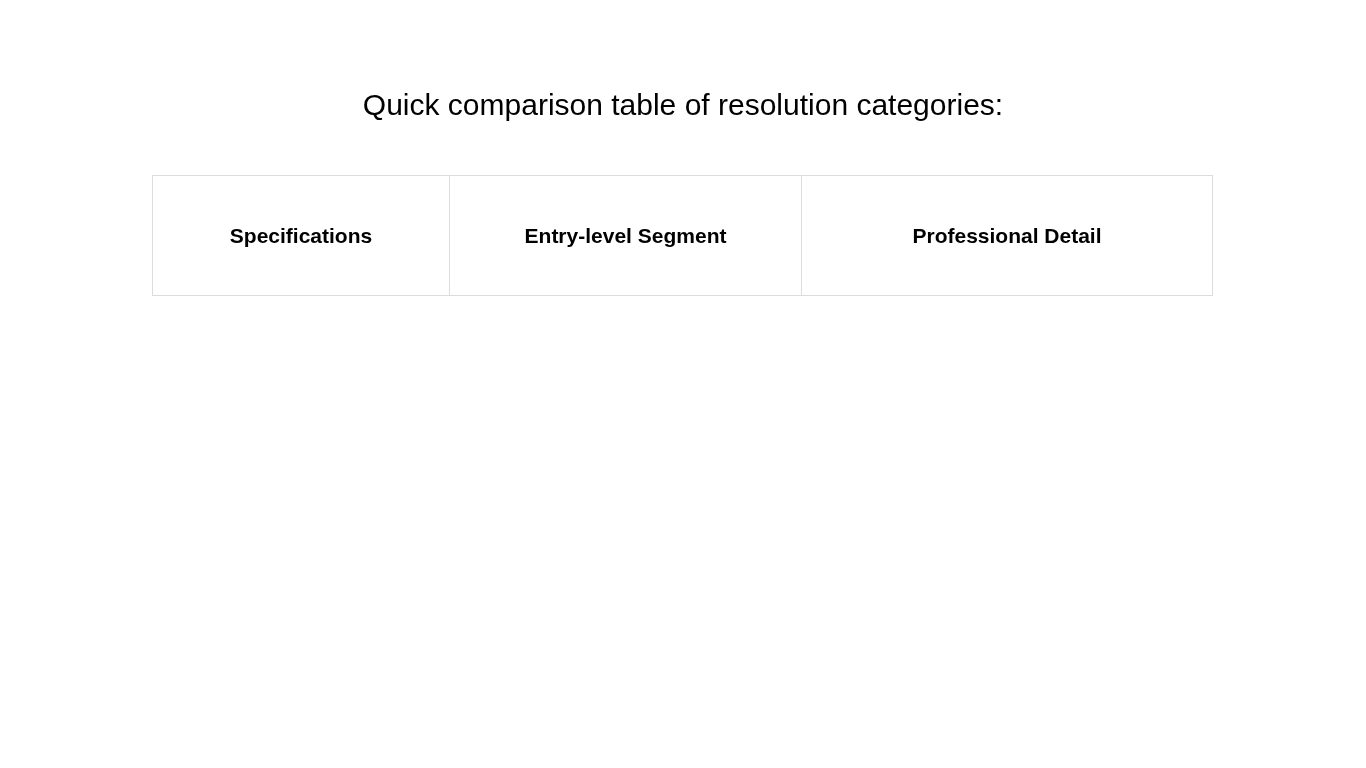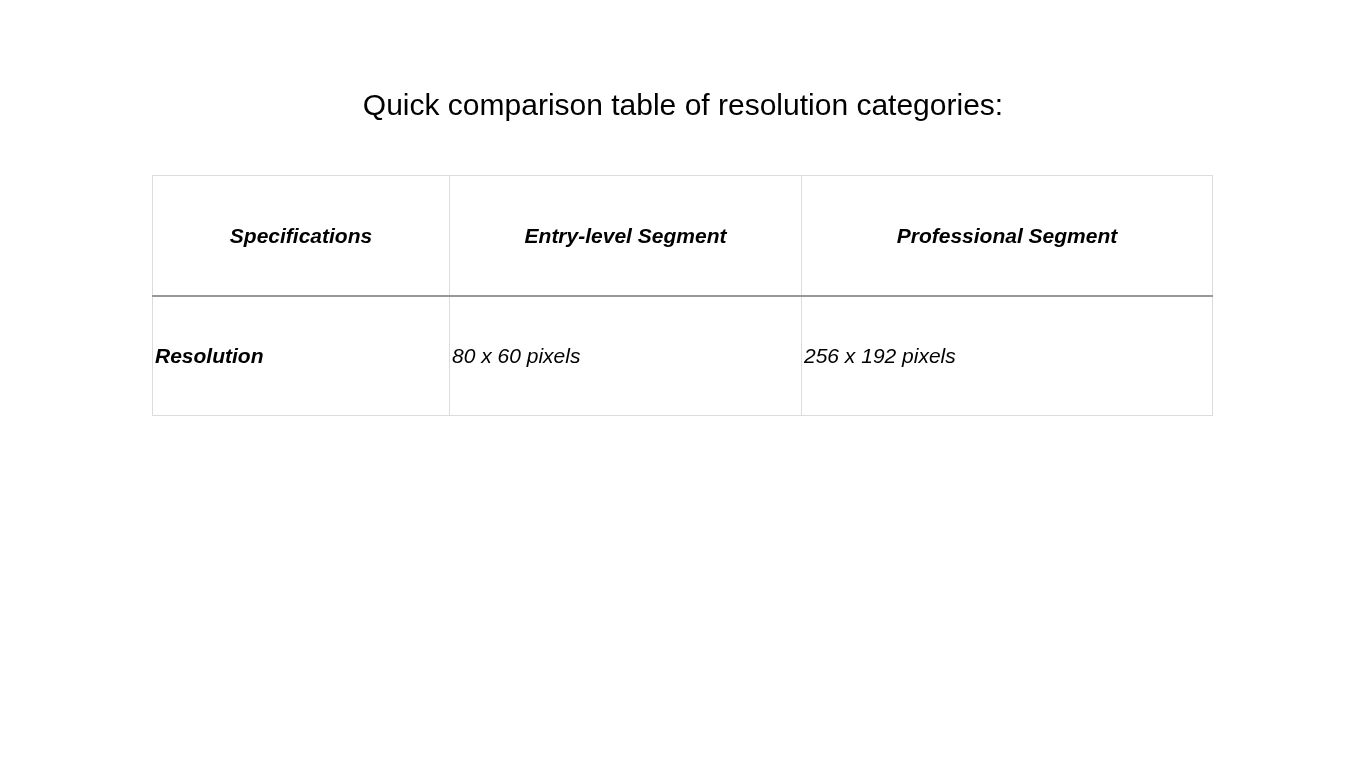--- a/index.html
+++ b/index.html
@@ -35,24 +35,23 @@
     table-layout: fixed;
     background: #ffffff;
   }
   .cmp-table th,
   .cmp-table td {
     border: 1px solid #dcdcdc;
     height: 120px;
     vertical-align: middle;
     font-size: 21px;
     line-height: 1.4;
-    padding: 2px 2px;
+    padding: 2px 10px;
     box-sizing: border-box;
     word-wrap: break-word;
-    font-style: italic;
   }
   .cmp-table thead th {
     font-weight: 700;
     text-align: center;
   }
   .cmp-table tbody td {
     text-align: left;
     font-weight: 400;
   }
   .cmp-table tbody td.row-label {
@@ -73,25 +72,20 @@
   <table class="cmp-table">
     <colgroup>
       <col style="width:297px">
       <col style="width:352px">
       <col style="width:411px">
     </colgroup>
     <thead>
       <tr>
         <th>Specifications</th>
         <th>Entry-level Segment</th>
-        <th>Professional Segment</th>
+        <th>Professional Detail</th>
       </tr>
     </thead>
     <tbody>
-      <tr>
-        <td class="row-label">Resolution</td>
-        <td>80 x 60 pixels</td>
-        <td>256 x 192 pixels</td>
-      </tr>
     </tbody>
   </table>
 
 </div>
 
 </body></html>

